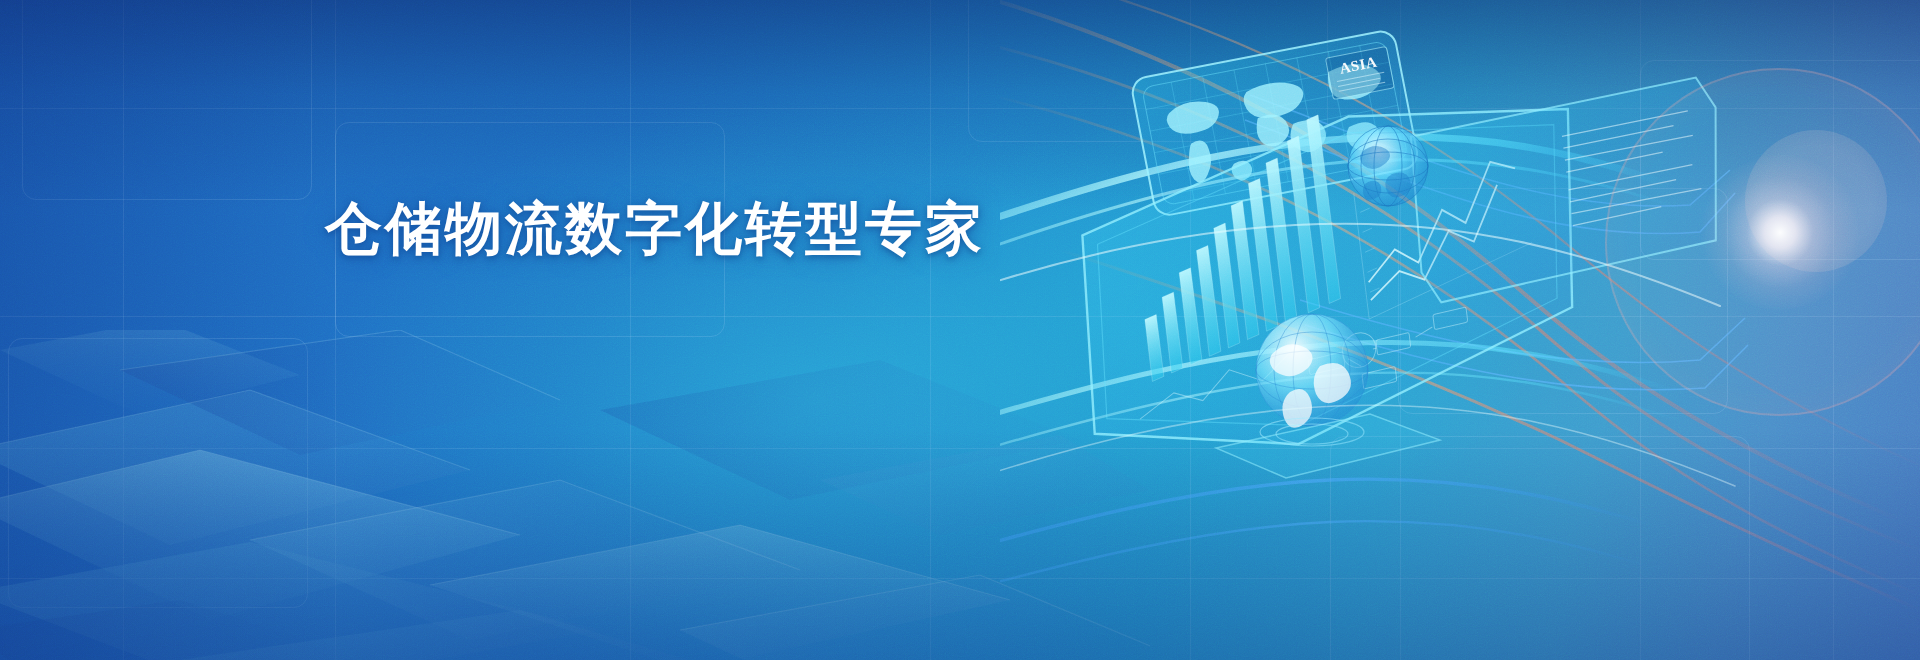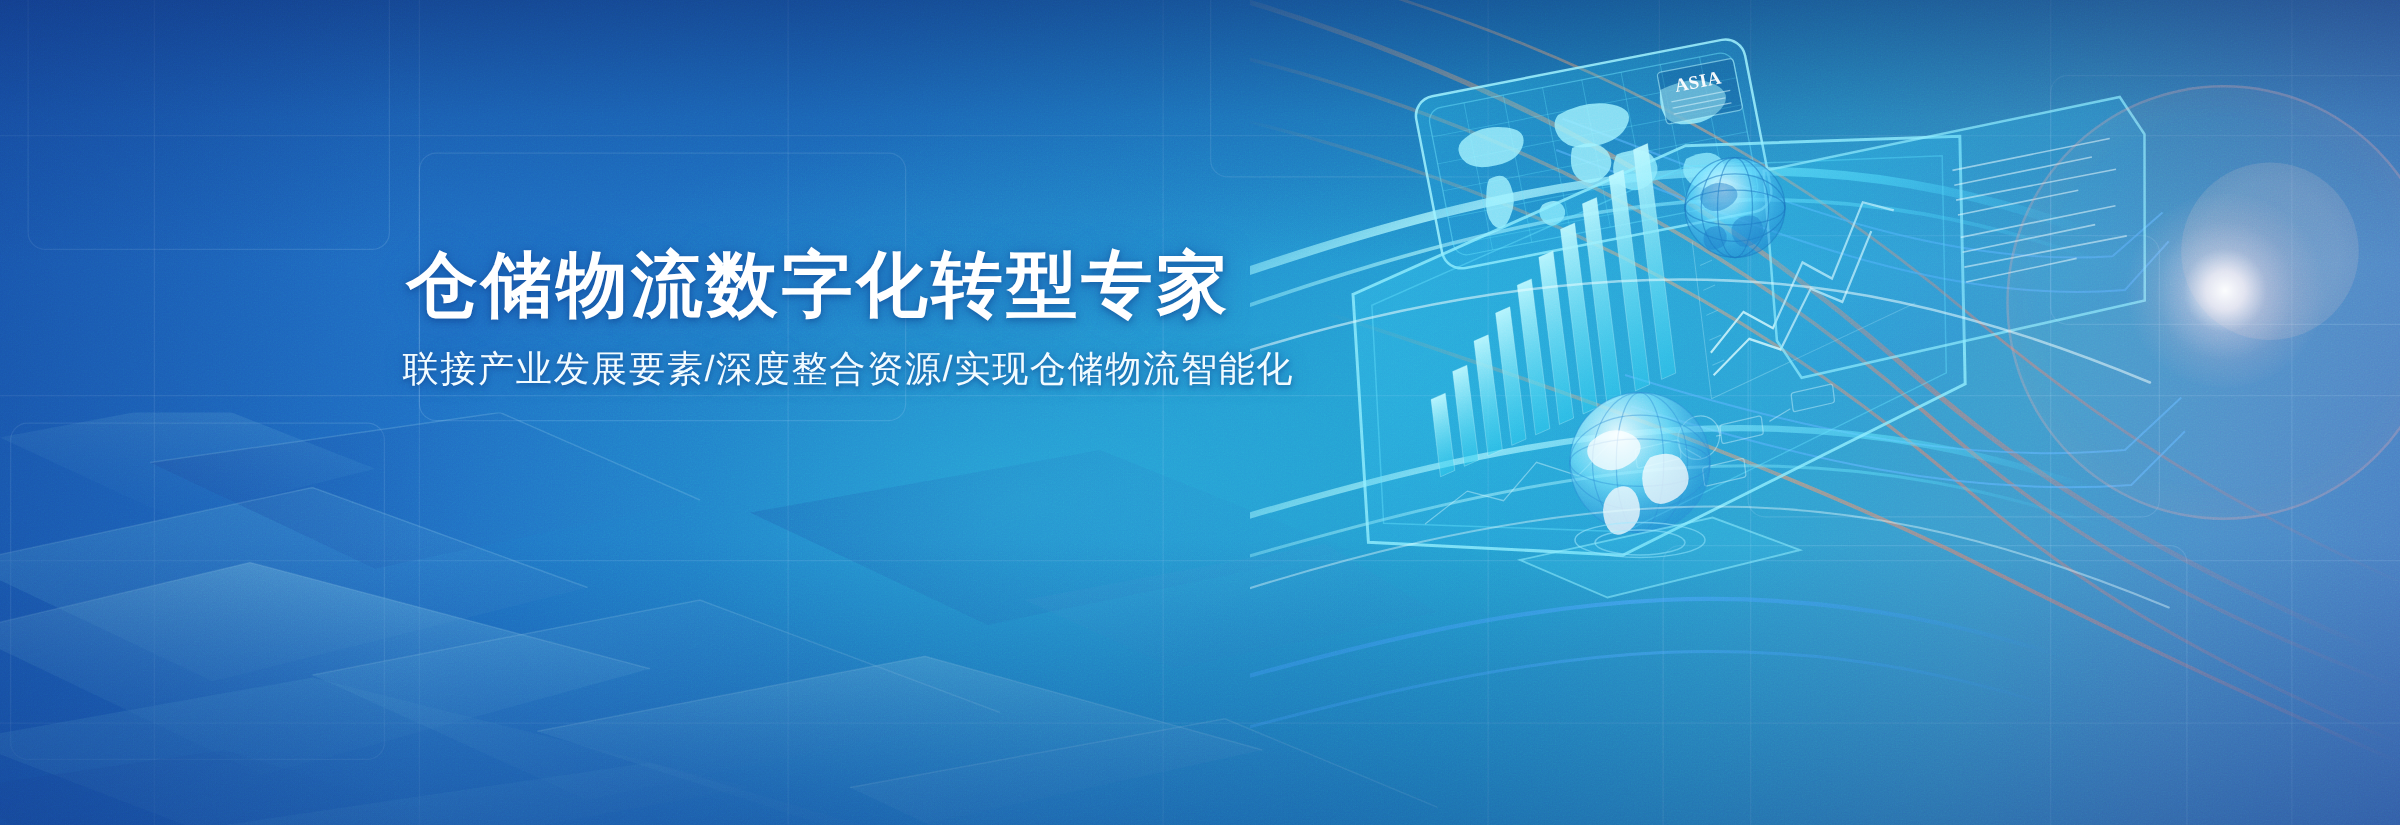--- a/index.html
+++ b/index.html
@@ -358,16 +358,15 @@
     <defs>
       <filter id="nz">
           <feTurbulence type="fractalNoise" baseFrequency="0.9" numOctaves="3" stitchTiles="stitch"></feTurbulence>
         </filter>
     </defs>
     <rect width="1920" height="660" filter="url(#nz)" opacity=".55"></rect>
   </svg>
 
   <div class="copy">
     <div class="title">仓储物流数字化转型专家</div>
-    <div class="subtitle">联接产业发展要素/深度整合资源/实现仓储物流智能化</div>
   </div>
 
 </div>
 
 </body></html>

